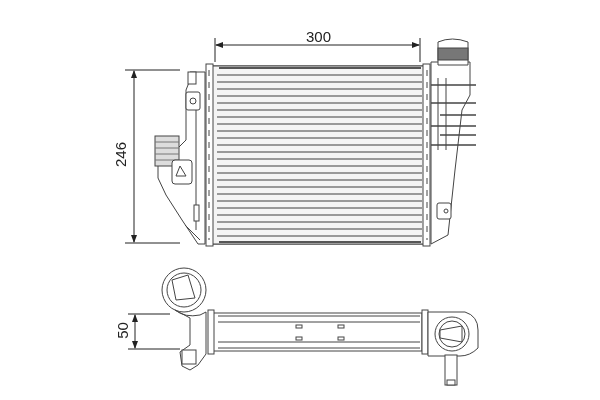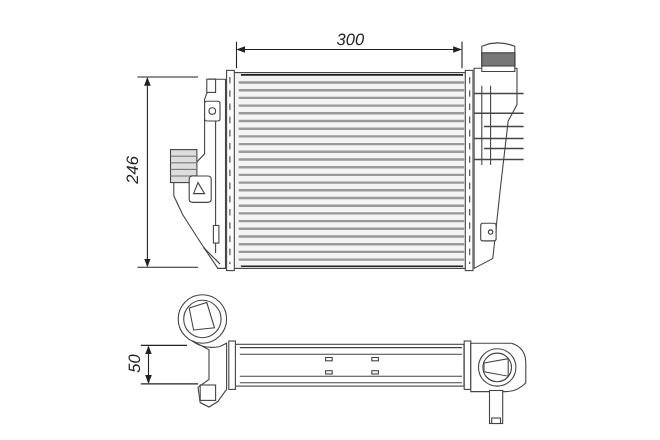--- a/index.html
+++ b/index.html
@@ -1,17 +1,17 @@
 <!DOCTYPE html>
 <html><head>
 <meta charset="utf-8">
 <style>
   html, body { margin:0; padding:0; background:#ffffff; }
   body { width:600px; height:400px; overflow:hidden; font-family:"Liberation Sans", sans-serif; }
-  #stage { position:relative; width:600px; height:336px;font-style:italic; }
+  #stage { position:relative; width:600px; height:336px; }
   svg { position:absolute; left:0; top:0; }
   .dim-label { position:absolute; font-size:15px; color:#222; font-family:"Liberation Sans", sans-serif; }
   .rot { transform:rotate(-90deg); transform-origin:center; }
 </style>
 </head>
 <body>
 
 <div id="stage">
   <svg width="600" height="400" viewBox="0 0 600 400">
     <defs>

